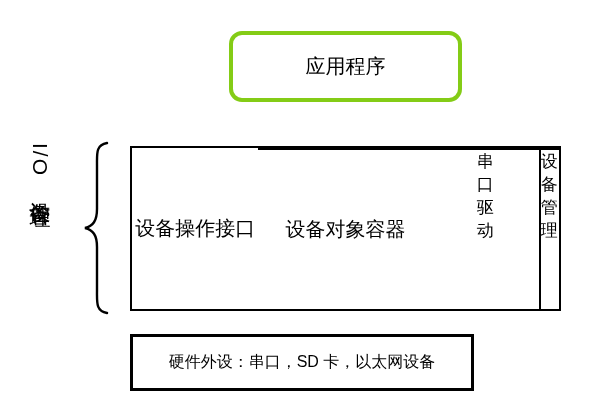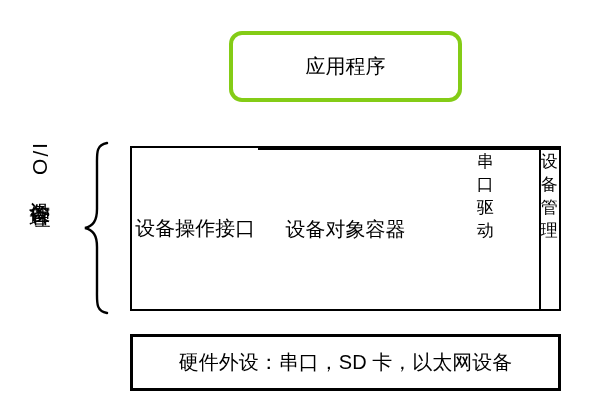--- a/index.html
+++ b/index.html
@@ -95,28 +95,28 @@
   }
   .driver-cell + .driver-cell {
     border-left: 2.5px solid #000000;
   }
 
   
   .hw-box {
     position: absolute;
     left: 130px;
     top: 334px;
-    width: 431px;
+    width: 344px;
     height: 57px;
     border: 3px solid #000000;
     box-sizing: border-box;
     display: flex;
     align-items: center;
     justify-content: center;
-    font-size: 20px;
+    font-size: 16px;
   }
 </style>
 </head>
 <body>
 
 <div class="app-box">
   <span>应用程序</span>
 </div>
 
 <div class="side-label">I/O 设备管理</div>

